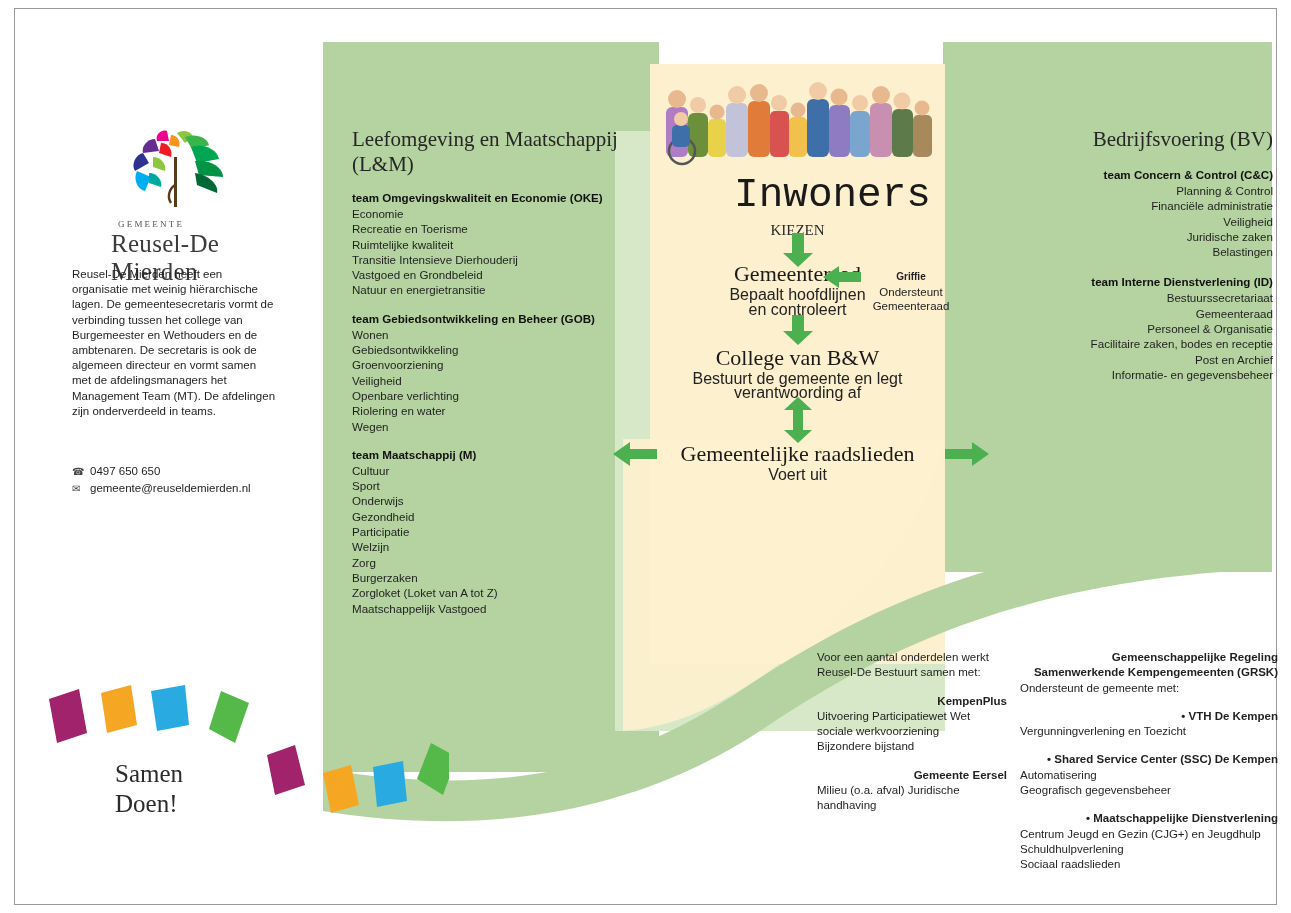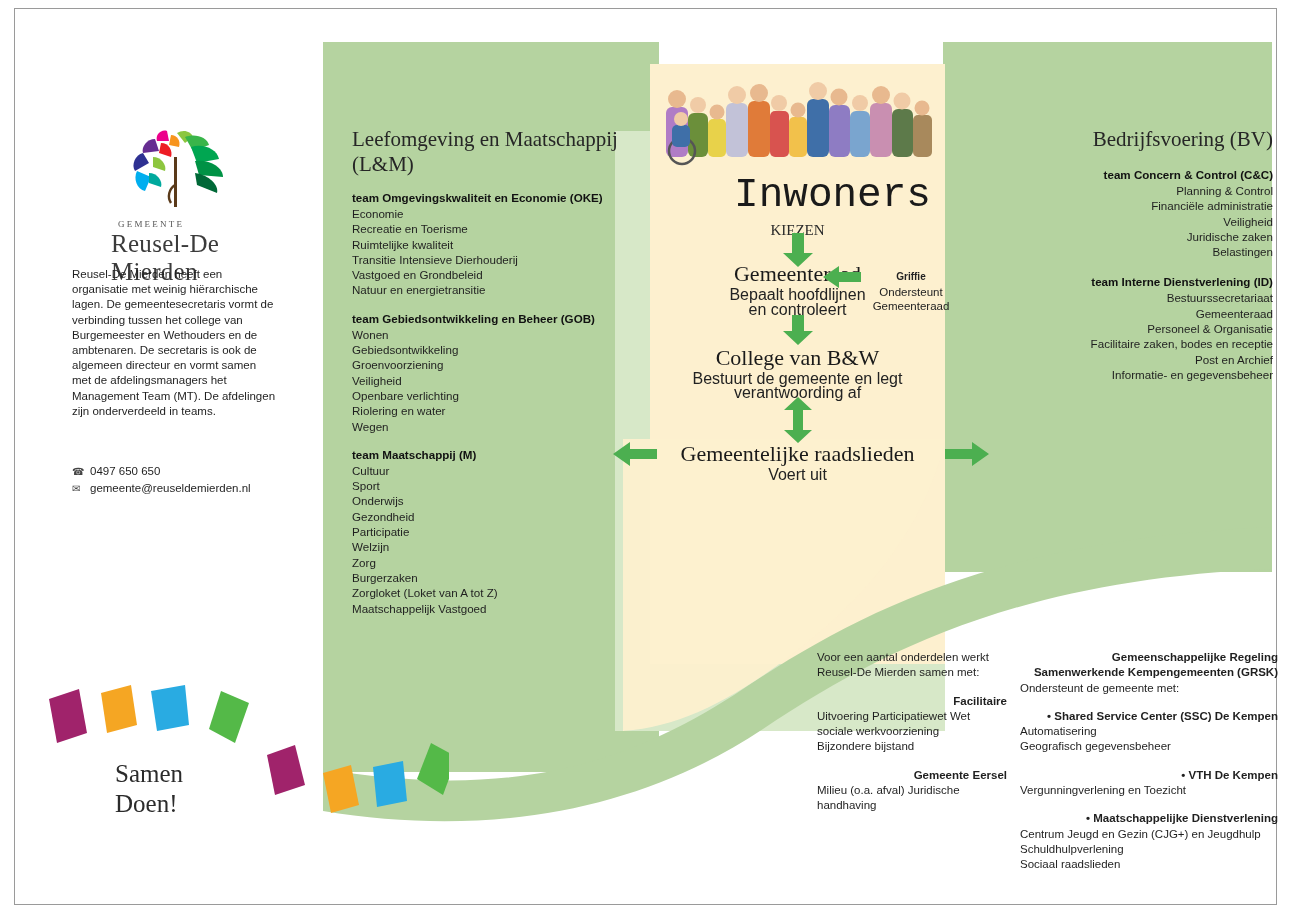--- a/index.html
+++ b/index.html
@@ -473,49 +473,49 @@
       <path d="M44 8 V18 H17 V25 L0 13 L17 1 V8 Z" fill="#4caf50"></path>
     </svg>
 
     <svg class="arrow" style="left:930px; top:432px;" width="44" height="26" viewBox="0 0 44 26">
       <path d="M0 8 V18 H27 V25 L44 13 L27 1 V8 Z" fill="#4caf50"></path>
     </svg>
 
     <div class="bottom-mid">
       <div class="blk">
         <div>Voor een aantal onderdelen werkt</div>
-        <div>Reusel-De Mierden samen met:</div>
-      </div>
-      <div class="blk">
-        <b class="blk-title">Facilitaire</b>
+        <div>Reusel-De Bestuurt samen met:</div>
+      </div>
+      <div class="blk">
+        <b class="blk-title">KempenPlus</b>
         <div>Uitvoering Participatiewet Wet</div>
         <div>sociale werkvoorziening</div>
         <div>Bijzondere bijstand</div>
       </div>
       <div class="blk">
         <b class="blk-title">Gemeente Eersel</b>
         <div>Milieu (o.a. afval) Juridische</div>
         <div>handhaving</div>
       </div>
     </div>
 
     <div class="bottom-right">
       <div class="blk">
         <b class="blk-title">Gemeenschappelijke Regeling</b>
         <b class="blk-title">Samenwerkende Kempengemeenten (GRSK)</b>
         <div>Ondersteunt de gemeente met:</div>
       </div>
       <div class="blk">
+        <b class="blk-title">• VTH De Kempen</b>
+        <div>Vergunningverlening en Toezicht</div>
+      </div>
+      <div class="blk">
         <b class="blk-title">• Shared Service Center (SSC) De Kempen</b>
         <div>Automatisering</div>
         <div>Geografisch gegevensbeheer</div>
-      </div>
-      <div class="blk">
-        <b class="blk-title">• VTH De Kempen</b>
-        <div>Vergunningverlening en Toezicht</div>
       </div>
       <div class="blk">
         <b class="blk-title">• Maatschappelijke Dienstverlening</b>
         <div>Centrum Jeugd en Gezin (CJG+) en Jeugdhulp</div>
         <div>Schuldhulpverlening</div>
         <div>Sociaal raadslieden</div>
       </div>
     </div>
 
   </div>

